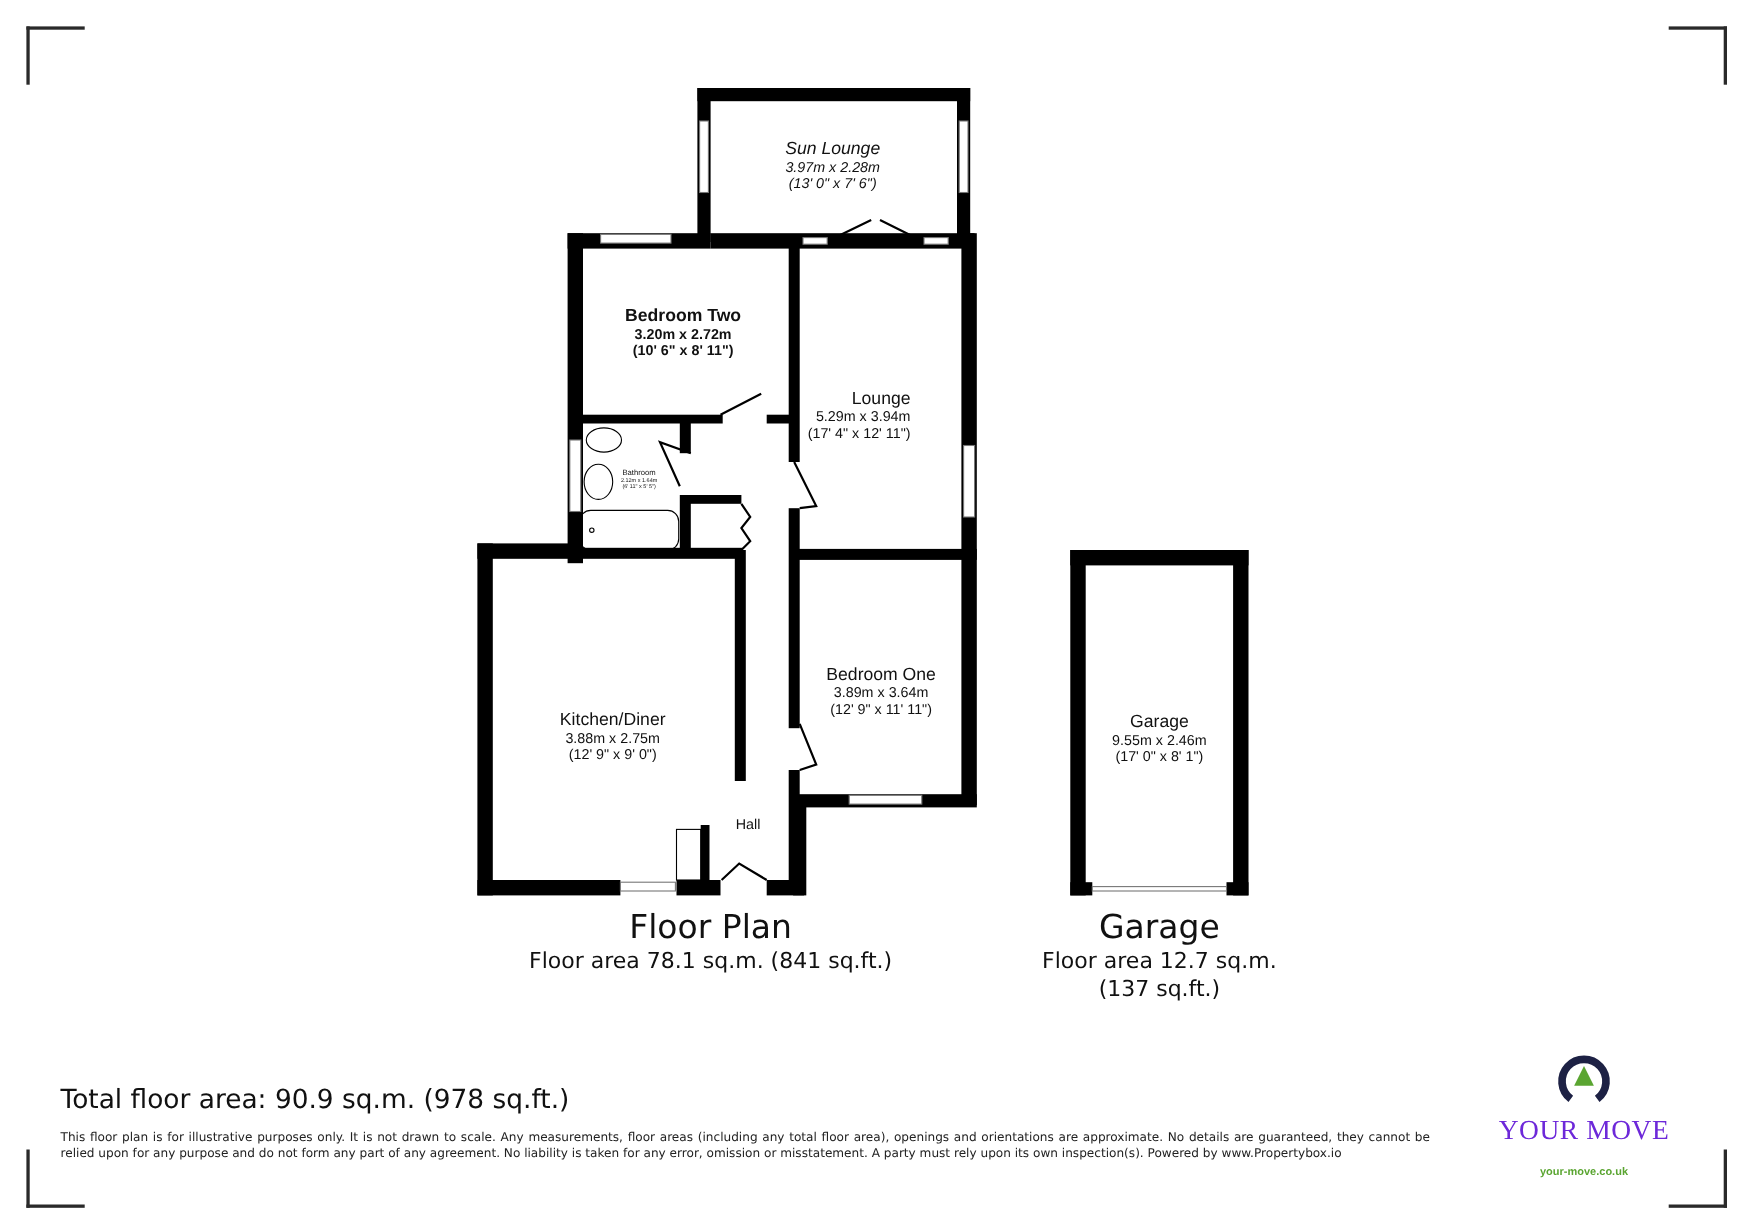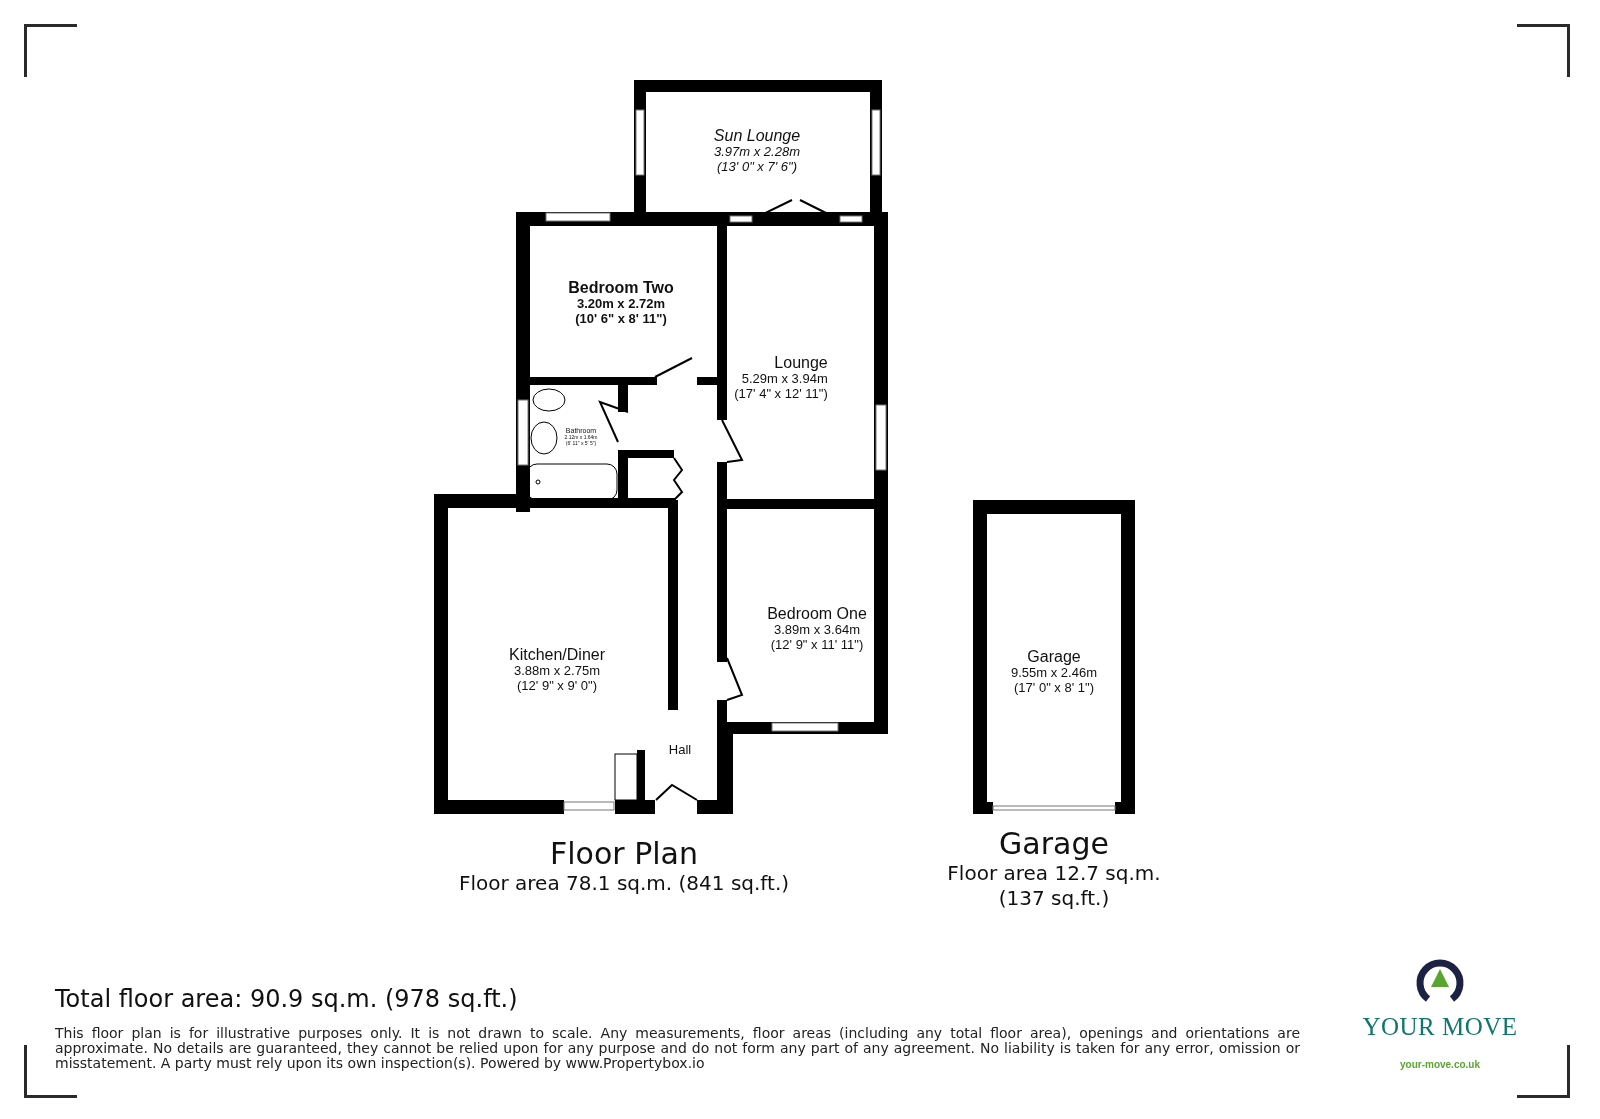--- a/index.html
+++ b/index.html
@@ -12,23 +12,23 @@
   svg.plan { position:absolute; left:0; top:0; }
   .room-label { position:absolute; text-align:center; line-height:1.15; transform:translateX(-50%); white-space:nowrap; }
   .room-label .name { font-size:16px; }
   .room-label .dim { font-size:13px; }
   .room-label.small .name { font-size:7px; }
   .room-label.small .dim { font-size:5px; }
   .section-title { position:absolute; text-align:center; transform:translateX(-50%); white-space:nowrap; }
   .section-title .t { font-family:"DejaVu Sans", sans-serif; font-size:30px; }
   .section-title .a { font-family:"DejaVu Sans", sans-serif; font-size:20px; line-height:1.25; }
   .total { position:absolute; left:55px; top:985px; font-family:"DejaVu Sans", sans-serif; font-size:24px; }
-  .disclaimer { position:absolute; left:55px; top:1026px; width:1245px; font-family:"DejaVu Sans", sans-serif; font-size:14px; line-height:15px; text-align:justify; color:#222; }
+  .disclaimer { position:absolute; left:55px; top:1026px; width:1245px; font-family:"DejaVu Sans", sans-serif; font-size:11px; line-height:15px; text-align:justify; color:#222; }
   .logo { position:absolute; left:1360px; top:953px; width:160px; text-align:center; }
-  .logo .brand { font-family:"Liberation Serif", serif; font-size:25px; color:#0f766e; letter-spacing:0.5px; margin-top:4px; }
+  .logo .brand { font-family:"Liberation Serif", serif; font-size:25px; color:#6d28d9; letter-spacing:0.5px; margin-top:4px; }
   .logo .url { font-family:"Liberation Sans", sans-serif; font-size:10px; color:#5aa531; margin-top:18px;font-weight:bold; }
 </style>
 </head>
 <body>
 
 <div class="corner c-tl"></div>
 <div class="corner c-tr"></div>
 <div class="corner c-bl"></div>
 <div class="corner c-br"></div>
 
@@ -134,37 +134,37 @@
   <div class="dim">2.12m x 1.64m</div>
   <div class="dim">(6' 11" x 5' 5")</div>
 </div>
 
 <div class="room-label" style="left:557px; top:646px;">
   <div class="name">Kitchen/Diner</div>
   <div class="dim">3.88m x 2.75m</div>
   <div class="dim">(12' 9" x 9' 0")</div>
 </div>
 
-<div class="room-label" style="left:801px; top:605px;margin-left:16px;">
+<div class="room-label" style="left:801px; top:605px;">
   <div class="name">Bedroom One</div>
   <div class="dim">3.89m x 3.64m</div>
   <div class="dim">(12' 9" x 11' 11")</div>
 </div>
 
 <div class="room-label" style="left:680px; top:743px;">
   <div class="dim" style="font-size:13px">Hall</div>
 </div>
 
 <div class="room-label" style="left:1054px; top:648px;">
   <div class="name">Garage</div>
   <div class="dim">9.55m x 2.46m</div>
   <div class="dim">(17' 0" x 8' 1")</div>
 </div>
 
-<div class="section-title" style="left:624px; top:826px;margin-top:10px;">
+<div class="section-title" style="left:646px; top:826px;">
   <div class="t">Floor Plan</div>
   <div class="a">Floor area 78.1 sq.m. (841 sq.ft.)</div>
 </div>
 
 <div class="section-title" style="left:1054px; top:826px;">
   <div class="t">Garage</div>
   <div class="a">Floor area 12.7 sq.m.</div>
   <div class="a">(137 sq.ft.)</div>
 </div>
 

